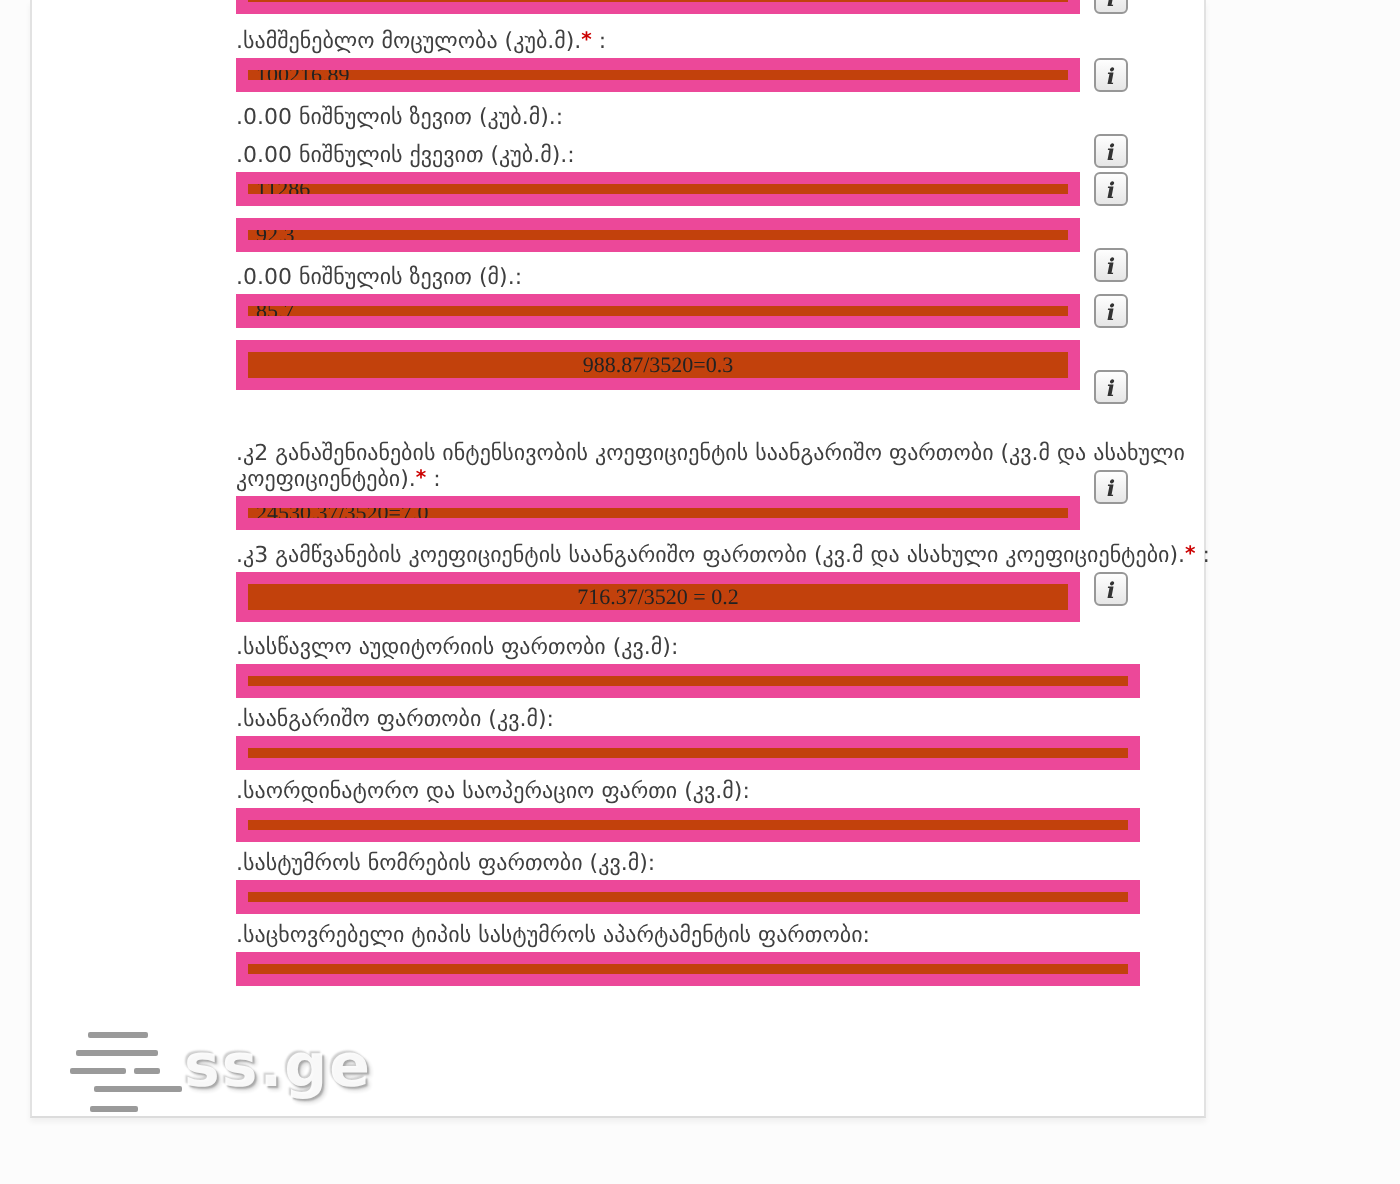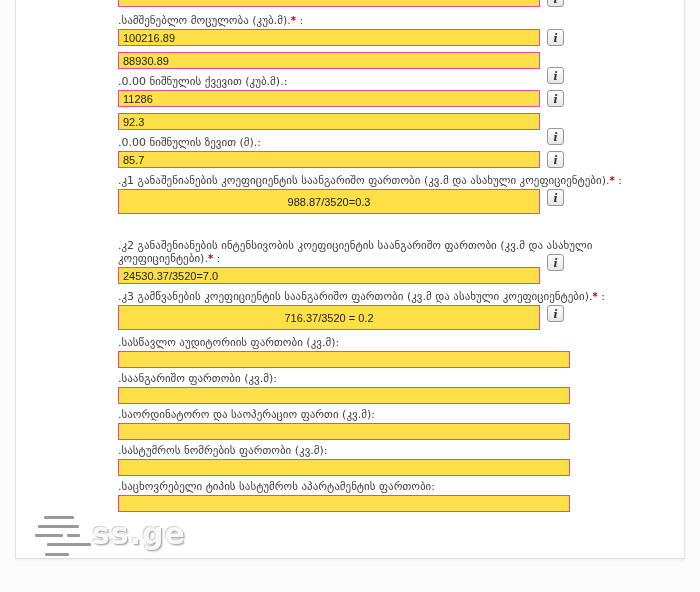--- a/index.html
+++ b/index.html
@@ -9,21 +9,21 @@
     width: 700px;
     height: 592px;
     overflow: hidden;
     background: #fcfcfc;
     font-family: "DejaVu Sans", sans-serif;
   }
   .panel {
     position: absolute;
     left: 15px;
     top: 0;
-    width: 670px;
+    width: 588px;
     height: 559px;
     background: #ffffff;
     border-left: 1px solid #e2e2e2;
     border-right: 1px solid #e2e2e2;
     border-bottom: 1px solid #dcdcdc;
     box-shadow: 0 2px 3px rgba(0,0,0,0.05);
   }
   .form-col {
     position: absolute;
     left: 102px;
@@ -49,23 +49,23 @@
     color: #cc0000;
     font-size: 10px;
     font-weight: bold;
     vertical-align: top;
   }
   .req-suffix { color: #3f3f3f; }
   .field-input {
     display: block;
     width: 422px;
     height: 17px;
-    border: 1px solid #ec4899;
-    background: #fde047;
-    font-family: Liberation Sans, sans-serif;
+    border: 6px solid #ec4899;
+    background: #c2410c;
+    font-family: Liberation Serif, serif;
     font-size: 11px;
     color: #222;
     padding: 1px 4px;
     outline: none;
   }
   .no-info .field-input { width: 452px; }
   .tall .field-input { height: 25px; text-align: center; }
   .info-button {
     position: absolute;
     left: 429px;
@@ -135,21 +135,23 @@
     <button type="button" class="info-button"><span class="info-glyph">i</span></button>
   </div>
         <div class="field-row">
     <label class="field-label">
       <span class="label-main">.სამშენებლო მოცულობა (კუბ.მ).</span><span class="req-wrap"><span class="req-star">*</span><span class="req-suffix"> :</span></span>
     </label>
     <input type="text" class="field-input" value="100216.89" style="">
     <button type="button" class="info-button"><span class="info-glyph">i</span></button>
   </div>
         <div class="field-row">
-    <input type="text" class="field-input" value="88930.89" style="">
+    <label class="field-label">
+      <span class="label-main">.0.00 ნიშნულის ზევით (კუბ.მ).:</span>
+    </label>
     <button type="button" class="info-button"><span class="info-glyph">i</span></button>
   </div>
         <div class="field-row">
     <label class="field-label">
       <span class="label-main">.0.00 ნიშნულის ქვევით (კუბ.მ).:</span>
     </label>
     <input type="text" class="field-input" value="11286" style="">
     <button type="button" class="info-button"><span class="info-glyph">i</span></button>
   </div>
         <div class="field-row">
@@ -160,23 +162,20 @@
     <label class="field-label">
       <span class="label-main">.0.00 ნიშნულის ზევით (მ).:</span>
     </label>
     <input type="text" class="field-input" value="85.7" style="">
     <button type="button" class="info-button"><span class="info-glyph">i</span></button>
   </div>
         <div class="field-row">
     <button type="button" class="info-button"><span class="info-glyph">i</span></button>
   </div>
         <div class="field-row tall">
-    <label class="field-label">
-      <span class="label-main">.კ1 განაშენიანების კოეფიციენტის საანგარიშო ფართობი (კვ.მ და ასახული კოეფიციენტები).</span><span class="req-wrap"><span class="req-star">*</span><span class="req-suffix"> :</span></span>
-    </label>
     <input type="text" class="field-input" value="988.87/3520=0.3" style="">
     <button type="button" class="info-button"><span class="info-glyph">i</span></button>
   </div>
         <div class="field-row two-line">
     <label class="field-label">
       <span class="label-main">.კ2 განაშენიანების ინტენსივობის კოეფიციენტის საანგარიშო ფართობი (კვ.მ და ასახული</span><span class="label-line2">კოეფიციენტები).</span><span class="req-wrap"><span class="req-star">*</span><span class="req-suffix"> :</span></span>
     </label>
     <input type="text" class="field-input" value="24530.37/3520=7.0" style="">
     <button type="button" class="info-button"><span class="info-glyph">i</span></button>
   </div>

